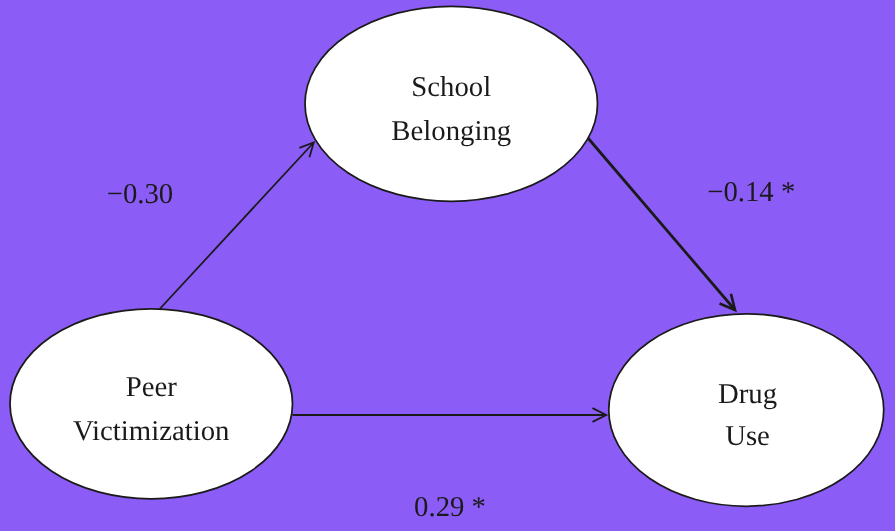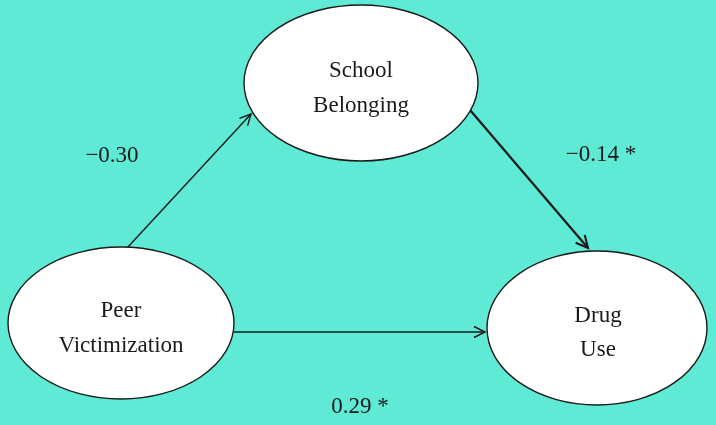--- a/index.html
+++ b/index.html
@@ -4,21 +4,21 @@
 <style>
   html, body {
     margin: 0;
     padding: 0;
     background: #ffffff;
   }
   #stage {
     position: relative;
     width: 716px;
     height: 425px;
-    background: #5eead4;
+    background: #8b5cf6;
     overflow: hidden;
     font-family: "Liberation Serif", "DejaVu Serif", serif;
     text-align: center;
   }
   svg text {
     font-family: "Liberation Serif", "DejaVu Serif", serif;
     fill: #1a1a1a;
   }
   .node-label {
     font-size: 23px;

